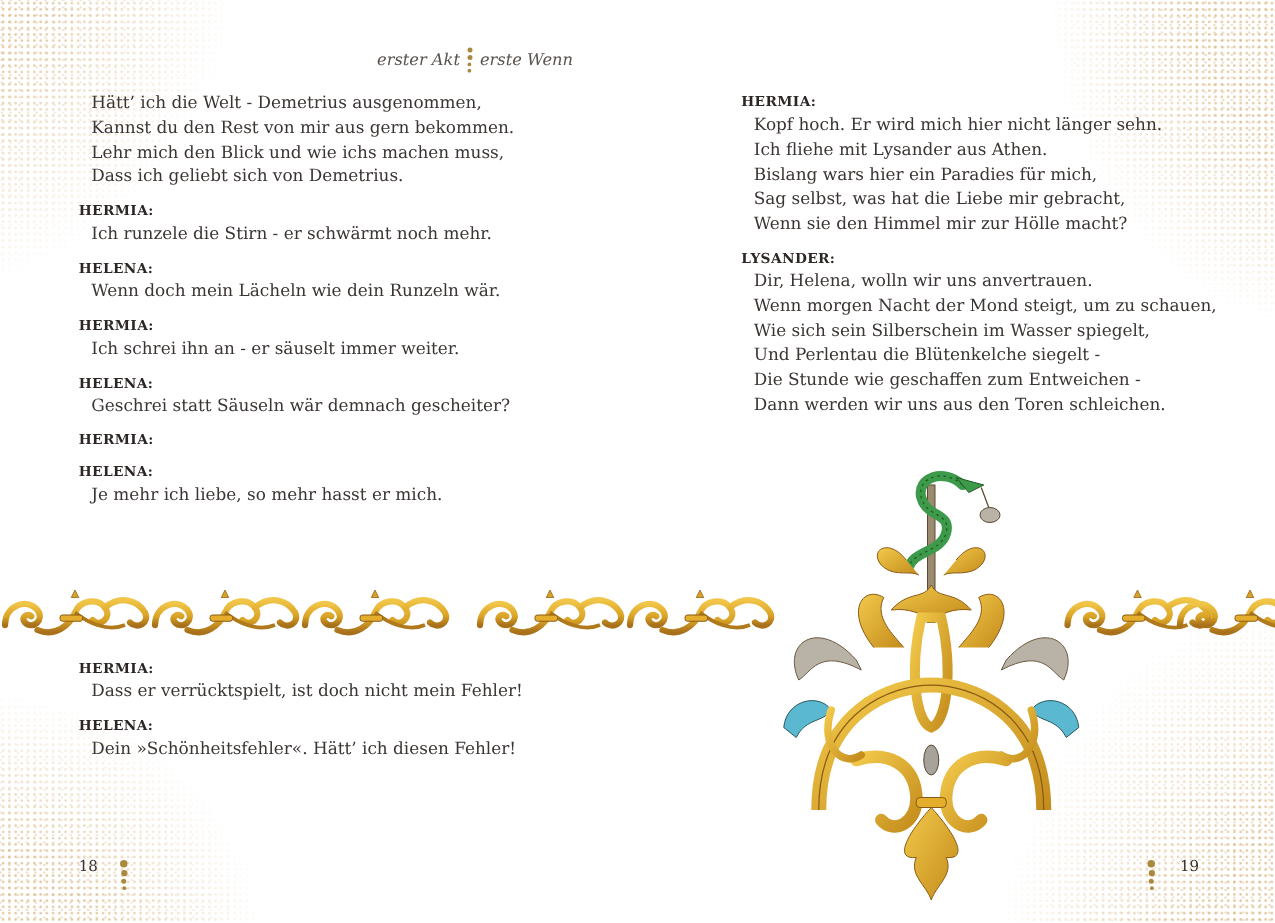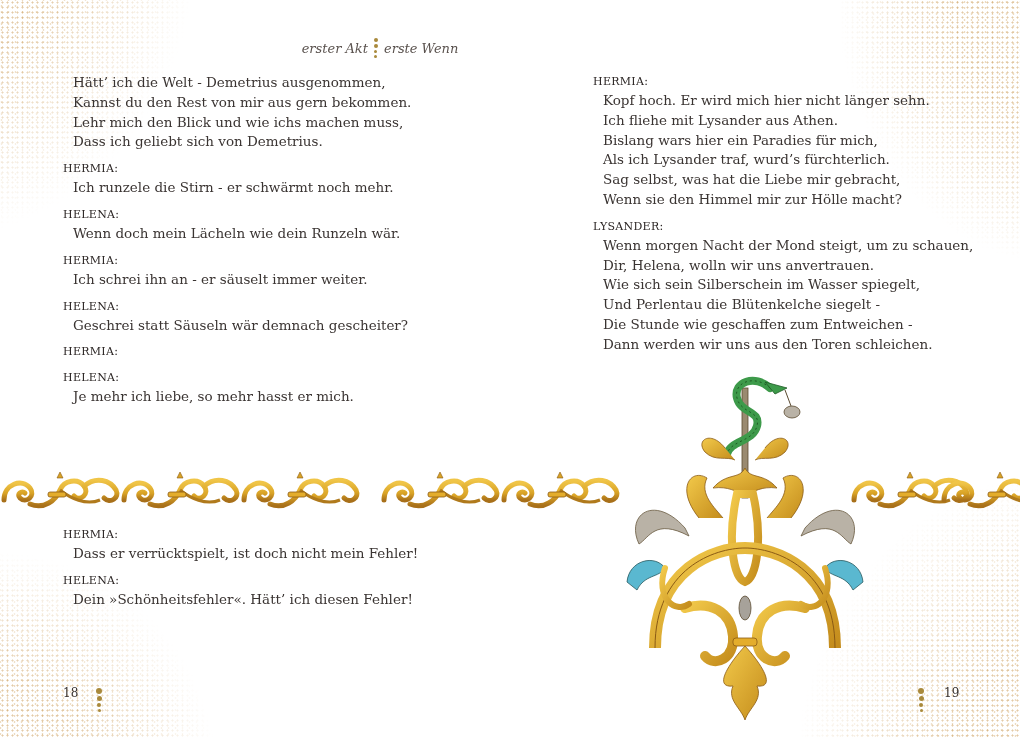--- a/index.html
+++ b/index.html
@@ -37,21 +37,21 @@
   }
   .vdots { display:flex; flex-direction:column; align-items:center; gap:2px; }
   .vdots span { display:block; border-radius:50%; background:#a98a3c; }
 
   .col { position:absolute; font-size:13.5px; line-height:19.8px; }
   .col-left { left:63px; top:73px; width:340px; }
   .col-left2 { left:63px; top:526px; width:340px; }
   .col-right { left:593px; top:73px; width:360px; }
 
   .speaker {
-    font-size:11px; font-weight:normal; letter-spacing:0.3px;
+    font-size:11px; font-weight:bold; letter-spacing:0.3px;
     color:#2c2625; margin-top:8px; line-height:18px;
     font-variant: small-caps;
   }
   .line { padding-left:10px; white-space:nowrap; }
   .block:first-child .speaker { margin-top:0; }
 
   .border-band {
     position:absolute; left:0; top:466px; height:48px;
   }
   .page-no { position:absolute; font-size:12px; color:#3a3432; }
@@ -150,28 +150,27 @@
     <div class="line">Dein »Schönheitsfehler«. Hätt’ ich diesen Fehler!</div>
   </div>
 </div>
 
 <div class="col col-right">
   <div class="block">
     <div class="speaker">HERMIA:</div>
     <div class="line">Kopf hoch. Er wird mich hier nicht länger sehn.</div>
     <div class="line">Ich fliehe mit Lysander aus Athen.</div>
     <div class="line">Bislang wars hier ein Paradies für mich,</div>
-    <div class="line">Als ich Lysander traf, wurd’s fürchterlich.</div>
     <div class="line">Sag selbst, was hat die Liebe mir gebracht,</div>
     <div class="line">Wenn sie den Himmel mir zur Hölle macht?</div>
   </div>
   <div class="block">
     <div class="speaker">LYSANDER:</div>
+    <div class="line">Dir, Helena, wolln wir uns anvertrauen.</div>
     <div class="line">Wenn morgen Nacht der Mond steigt, um zu schauen,</div>
-    <div class="line">Dir, Helena, wolln wir uns anvertrauen.</div>
     <div class="line">Wie sich sein Silberschein im Wasser spiegelt,</div>
     <div class="line">Und Perlentau die Blütenkelche siegelt -</div>
     <div class="line">Die Stunde wie geschaffen zum Entweichen -</div>
     <div class="line">Dann werden wir uns aus den Toren schleichen.</div>
   </div>
 </div>
 
 <svg style="position:absolute;left:615px;top:368px" width="260" height="355" viewBox="0 0 260 355">
   <defs>
     <linearGradient id="g2" x1="0" y1="0" x2="1" y2="1">

